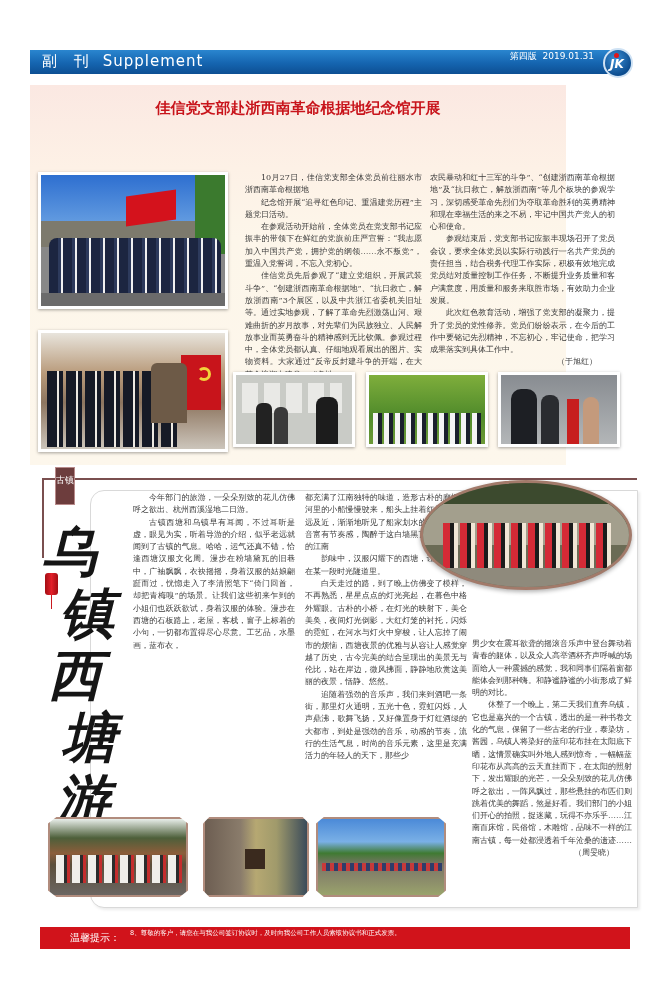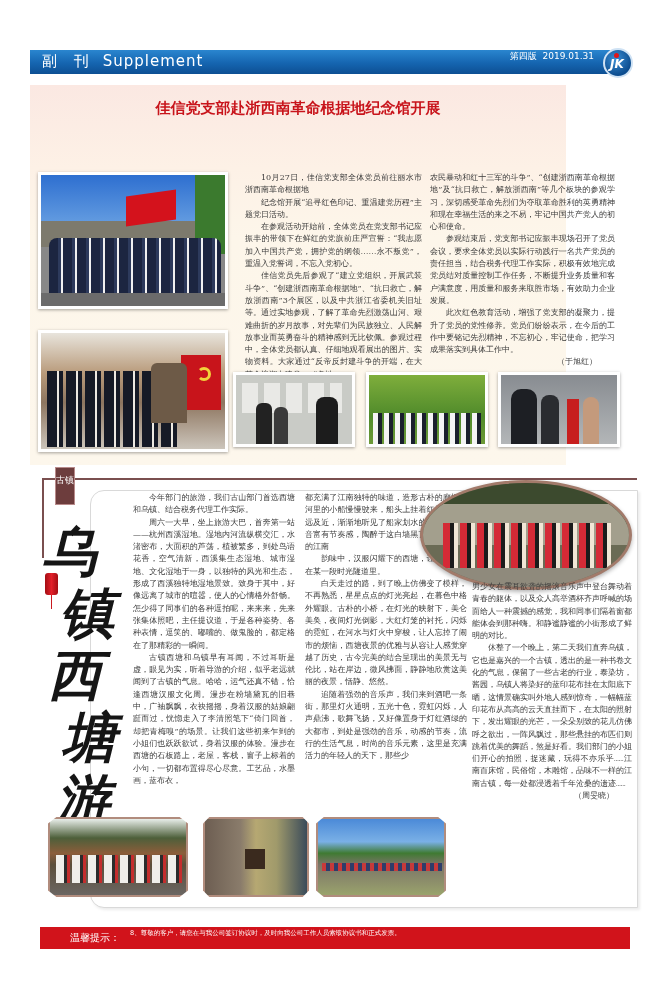--- a/index.html
+++ b/index.html
@@ -43,21 +43,21 @@
   .tag { position: absolute; left: 55px; top: 467px; width: 20px; height: 38px; background: #6d3d3d; border: 1px solid #b98b8b; color: #fff; font-size: 9px; text-align: center; line-height: 12px; padding-top: 6px; }
   .paper { position: absolute; left: 90px; top: 490px; width: 548px; height: 418px; border: 1px solid #d9d9d9; border-radius: 14px 0 0 14px; background: #fff; box-shadow: 2px 2px 3px rgba(0,0,0,0.08); }
   .vtitle { position: absolute; left: 40px; top: 520px; width: 78px; color: #151515; font-family: "DejaVu Serif", serif; font-weight: bold; font-size: 54px; line-height: 62px; font-style: italic; }
   .vtitle span { display: block; }
   .vtitle .t1 { margin-left: 2px; } .vtitle .t2 { margin-left: 20px; } .vtitle .t3 { margin-left: 8px; } .vtitle .t4 { margin-left: 22px; } .vtitle .t5 { margin-left: 16px; }
   .lantern { position: absolute; left: 45px; top: 573px; width: 13px; height: 22px; background: linear-gradient(90deg, #a30d13, #e2202a, #a30d13); border-radius: 3px; }
   .lantern::after { content: ""; position: absolute; left: 6px; top: 22px; width: 1px; height: 14px; background: #c9191f; }
 
   .tc1 { left: 133px; top: 492px; width: 162px; }
   .tc2 { left: 305px; top: 492px; width: 162px; }
-  .tc3 { left: 472px; top: 581px; width: 160px; font-family: Liberation Mono, monospace; }
+  .tc3 { left: 472px; top: 638px; width: 160px; }
 
   .oval { position: absolute; left: 420px; top: 480px; width: 212px; height: 110px; border-radius: 50%; border: 3px solid #a27a6a; overflow: hidden; box-shadow: 0 2px 4px rgba(0,0,0,0.3); background: #6b6b55; }
 
   .oct { position: absolute; border: 2px solid #b18c7d; overflow: hidden; clip-path: polygon(6% 0, 94% 0, 100% 8%, 100% 92%, 94% 100%, 6% 100%, 0 92%, 0 8%); }
   .o1 { left: 48px; top: 817px; width: 140px; height: 80px; }
   .o2 { left: 203px; top: 817px; width: 106px; height: 80px; }
   .o3 { left: 316px; top: 817px; width: 130px; height: 80px; }
 
   
   .footer { position: absolute; left: 40px; top: 927px; width: 590px; height: 22px; background: #d1131b; color: #fff; font-family: "DejaVu Sans", sans-serif; }
@@ -141,22 +141,21 @@
 <div class="vtitle">
   <span class="t1">乌</span>
   <span class="t2">镇</span>
   <span class="t3">西</span>
   <span class="t4">塘</span>
   <span class="t5">游</span>
 </div>
 <div class="lantern"></div>
 
 <div class="col tc1">
-  <p>今年部门的旅游，我们古山部门首选西塘和乌镇、结合税务代理工作实际。</p>
-  <p>周六一大早，坐上旅游大巴，首奔第一站——杭州西溪湿地。湿地内河流纵横交汇，水渚密布，大面积的芦荡，植被繁多，到处鸟语花香，空气清新，西溪集生态湿地、城市湿地、文化湿地于一身，以独特的风光和生态，形成了西溪独特地湿地景致。致身于其中，好像远离了城市的喧嚣，使人的心情格外舒畅。怎少得了同事们的各种逗拍呢，来来来，先来张集体照吧，主任提议道，于是各种姿势、各种表情，逗笑的、嘟嘴的、做鬼脸的，都定格在了那精彩的一瞬间。</p>
+  <p>今年部门的旅游，一朵朵别致的花儿仿佛呼之欲出、杭州西溪湿地二日游。</p>
   <p>古镇西塘和乌镇早有耳闻，不过耳听是虚，眼见为实，听着导游的介绍，似乎老远就闻到了古镇的气息。哈哈，运气还真不错，恰逢西塘汉服文化周。漫步在粉墙黛瓦的旧巷中，广袖飘飘，衣袂摇摇，身着汉服的姑娘翩跹而过，恍惚走入了李清照笔下“倚门回首，却把青梅嗅”的场景。让我们这些初来乍到的小姐们也跃跃欲试，身着汉服的体验。漫步在西塘的石板路上，老屋，客栈，窗子上标着的小句，一切都布置得尽心尽意。工艺品，水墨画，蓝布衣，</p>
 </div>
 <div class="col tc2">
   <p class="noindent">都充满了江南独特的味道，造形古朴的廊棚，河里的小船慢慢驶来，船头上挂着红灯笼，由远及近，渐渐地听见了船家划水的声音，这声音富有节奏感，陶醉于这白墙黑瓦、小桥流水的江南</p>
   <p>韵味中，汉服闪耀下的西塘，让人仿佛走在某一段时光隧道里。</p>
   <p>白天走过的路，到了晚上仿佛变了模样，不再熟悉，星星点点的灯光亮起，在暮色中格外耀眼。古朴的小桥，在灯光的映射下，美仑美奂，夜间灯光倒影，大红灯笼的衬托，闪烁的霓虹，在河水与灯火中穿梭，让人忘掉了闹市的烦恼，西塘夜景的优雅与从容让人感觉穿越了历史，古今完美的结合呈现出的美景无与伦比，站在岸边，微风拂面，静静地欣赏这美丽的夜景，恬静、悠然。</p>
   <p>追随着强劲的音乐声，我们来到酒吧一条街，那里灯火通明，五光十色，霓虹闪烁，人声鼎沸，歌舞飞扬，又好像置身于灯红酒绿的大都市，到处是强劲的音乐，动感的节奏，流行的生活气息，时尚的音乐元素，这里是充满活力的年轻人的天下，那些少</p>
 </div>
 
 <div class="oval">

